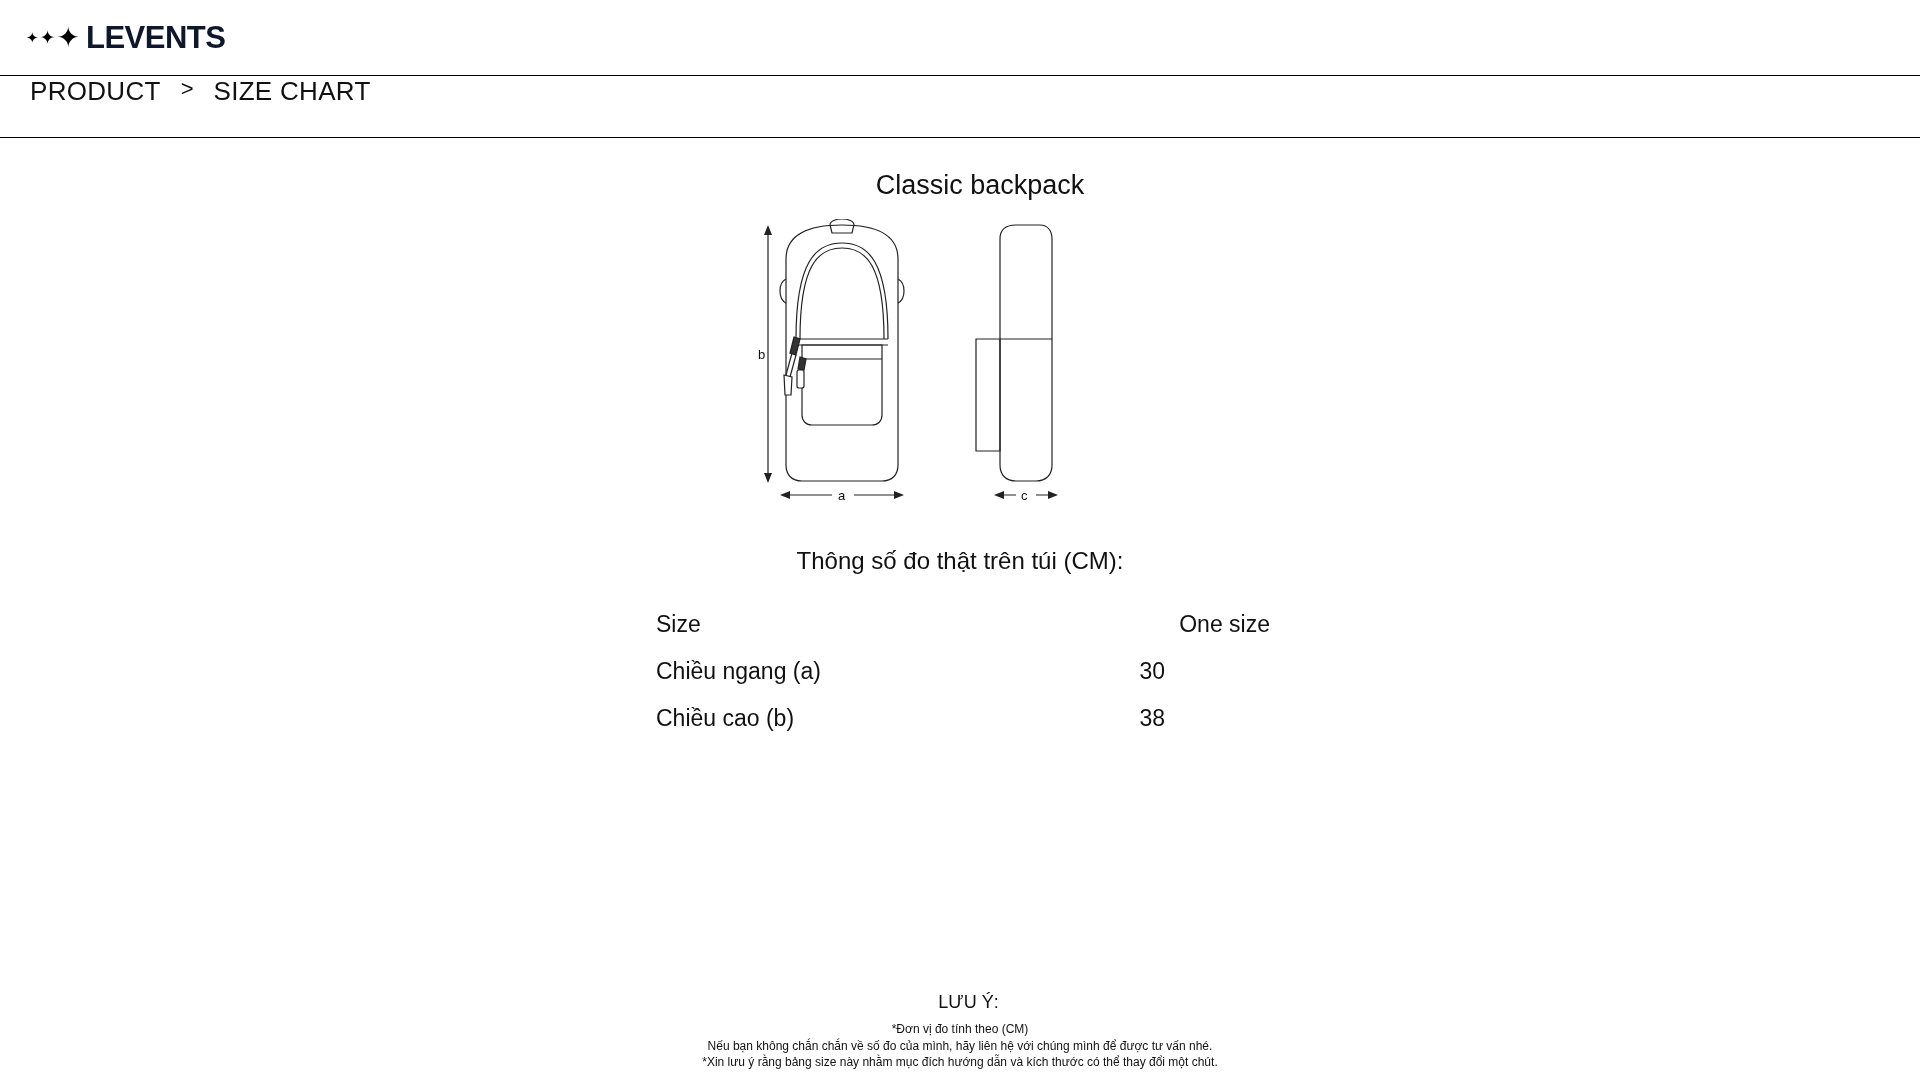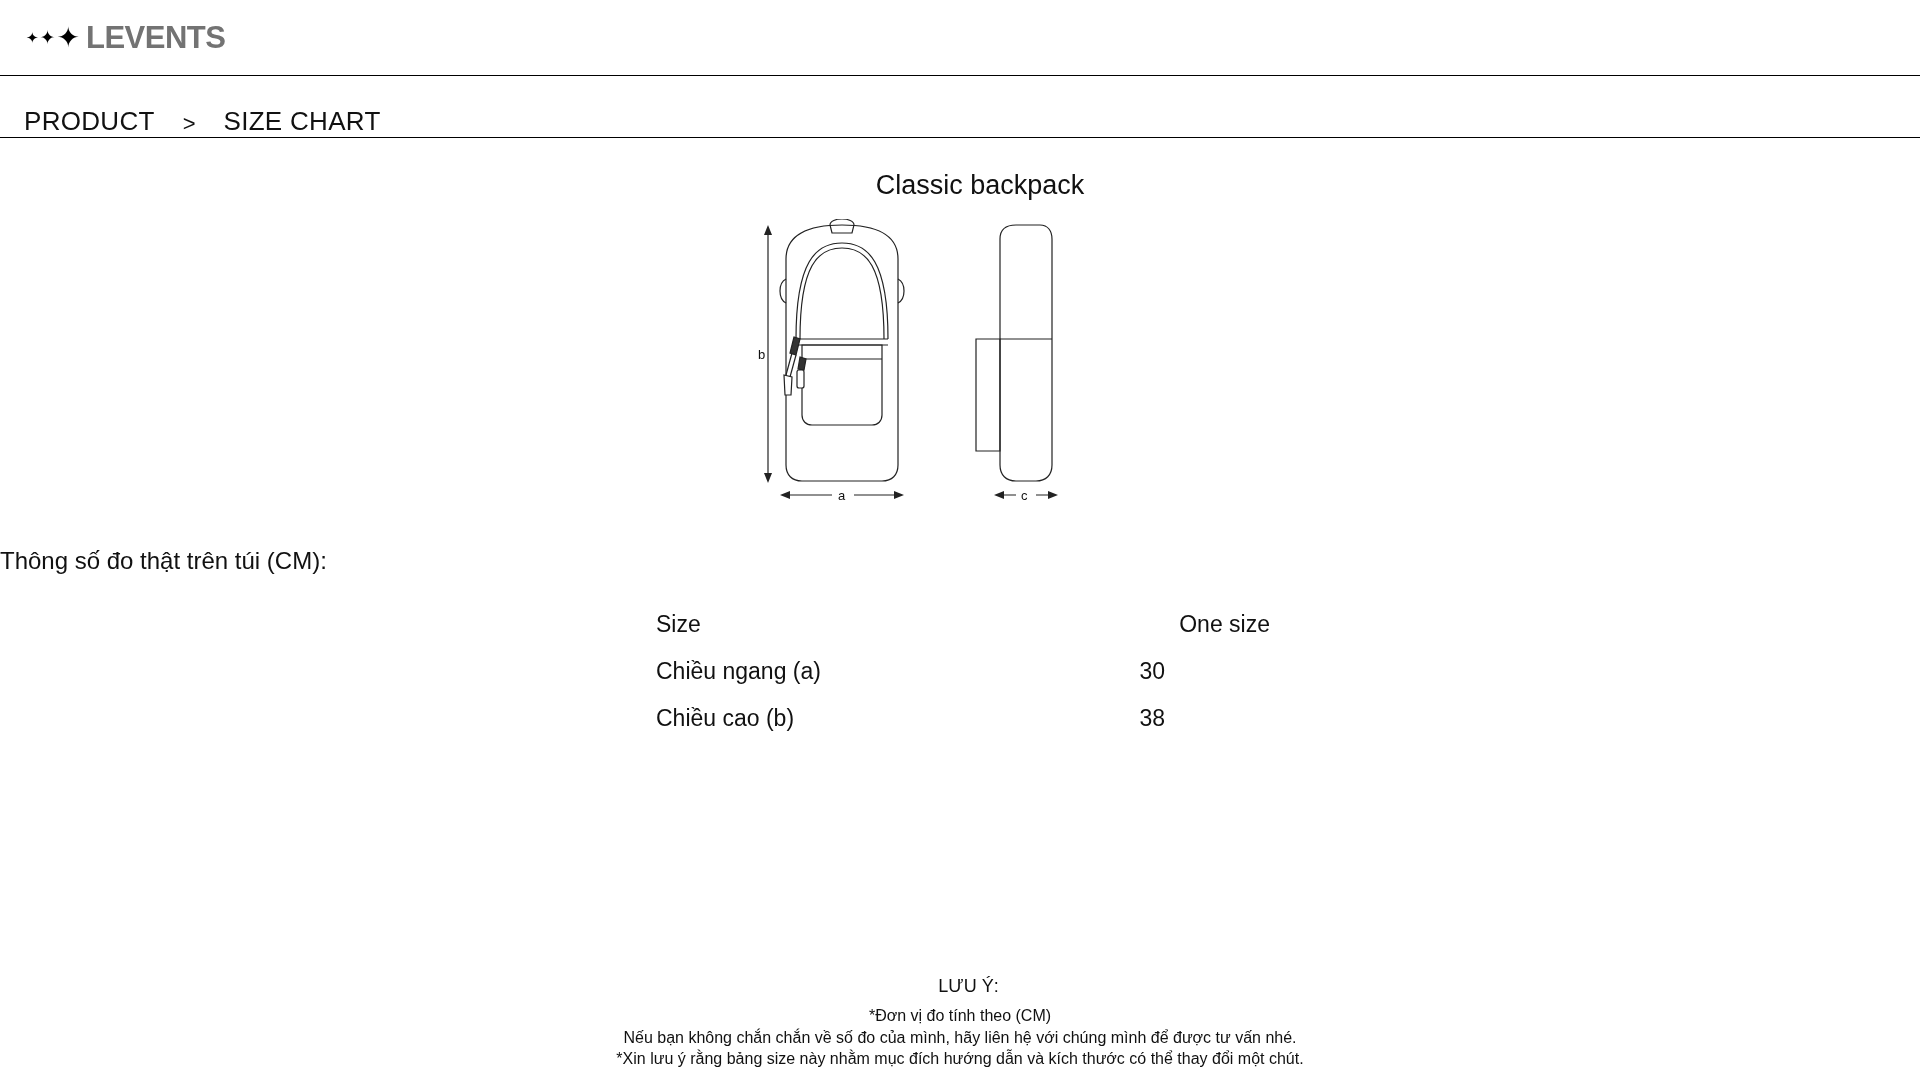--- a/index.html
+++ b/index.html
@@ -41,32 +41,32 @@
     color: #000;
     line-height: 1;
   }
   .star.s1 { font-size: 15px; }
   .star.s2 { font-size: 19px; }
   .star.s3 { font-size: 28px; }
   .brand-name {
     font-size: 31px;
     font-weight: bold;
     letter-spacing: -0.5px;
-    color: #737373;
+    color: #0f172a;
   }
 
   
   .breadcrumb {
     height: 62px;
     display: flex;
-    align-items: flex-end;
-    padding-left: 24px;
+    align-items: flex-start;
+    padding-left: 30px;
     box-sizing: border-box;
     border-bottom: 1px solid #000000;
-    gap: 28px;
+    gap: 20px;
   }
   .crumb {
     font-size: 26px;
     color: #111;
     letter-spacing: 0.3px;
   }
   .crumb-sep {
     font-size: 22px;
     color: #111;
   }
@@ -85,21 +85,21 @@
     padding-left: 40px;
   }
 
   .figure-wrap {
     display: flex;
     justify-content: center;
     margin-top: 18px;
   }
 
   .measure-heading {
-    text-align: left;
+    text-align: center;
     font-size: 24px;
     margin-top: 38px;
     color: #111;
   }
 
   
   .size-table {
     width: 620px;
     margin: 26px auto 0 auto;
     border-collapse: collapse;
@@ -133,21 +133,21 @@
     bottom: 34px;
     text-align: center;
   }
   .notes-title {
     font-size: 18px;
     color: #111;
     margin-bottom: 8px;
     margin-left: 17px;
   }
   .notes-line {
-    font-size: 16px;
+    font-size: 12px;
     color: #111;
     line-height: 1.35;
   }
 </style>
 </head>
 <body>
 
 <div class="header">
   <div class="brand">
     <span class="brand-stars">

